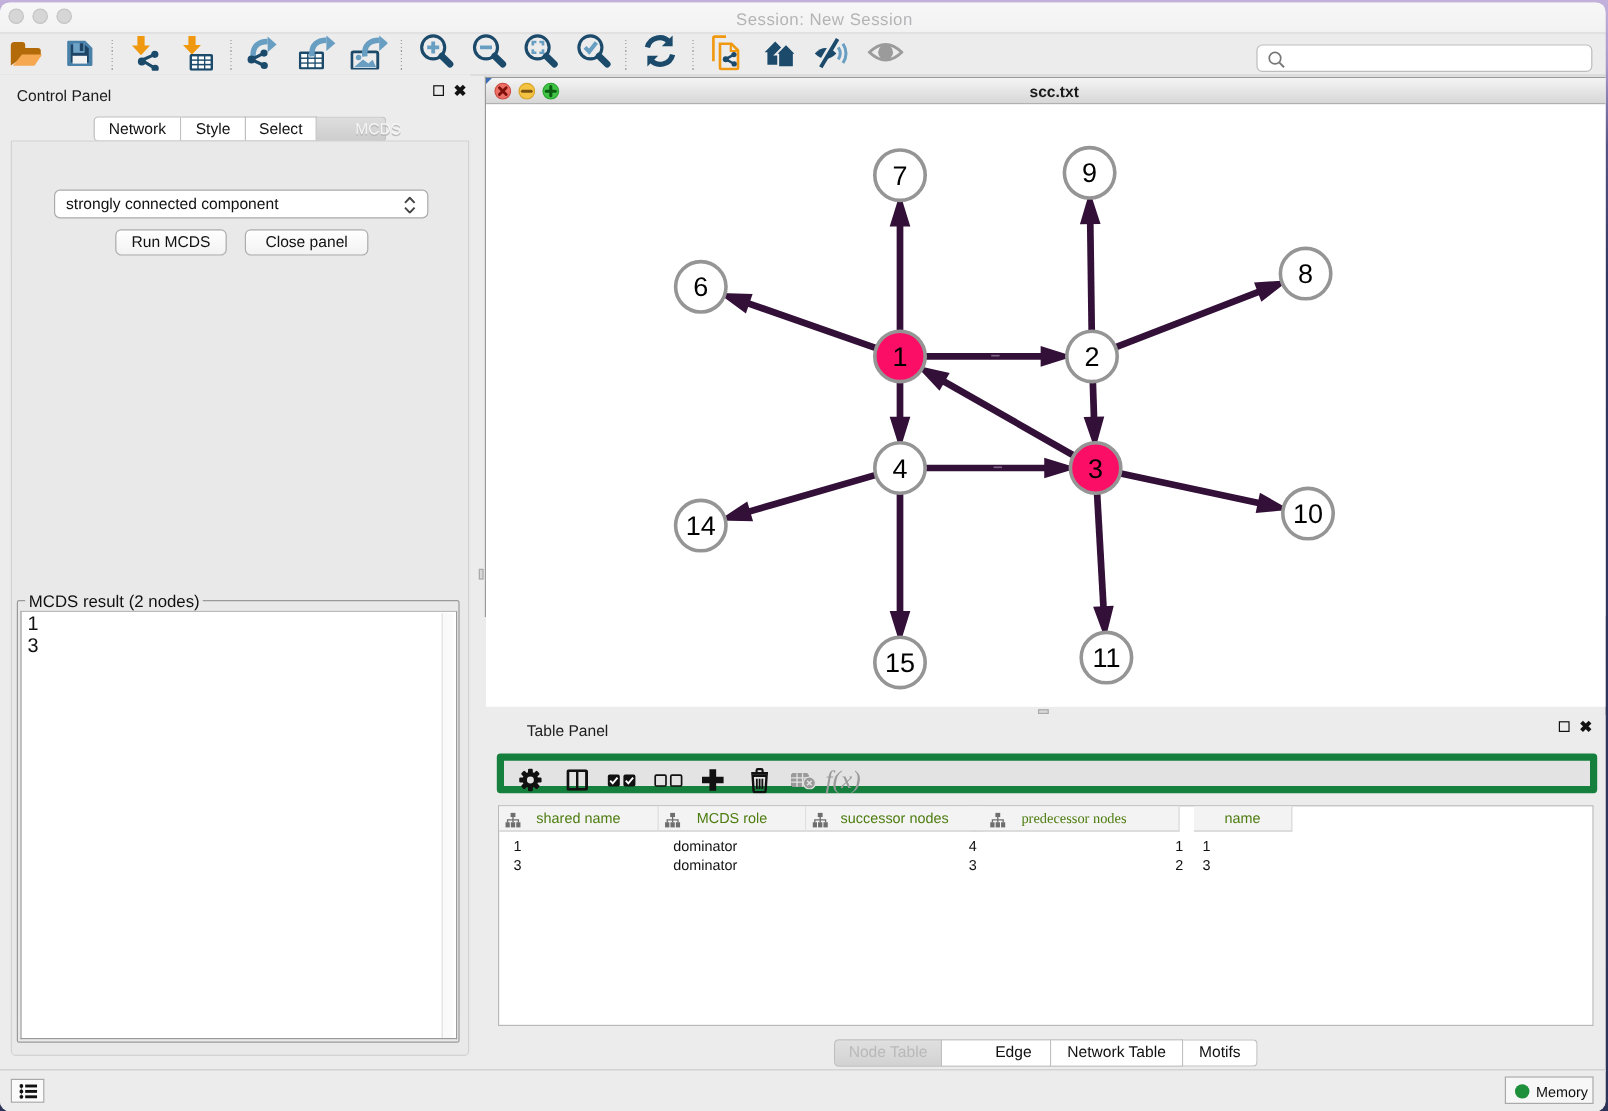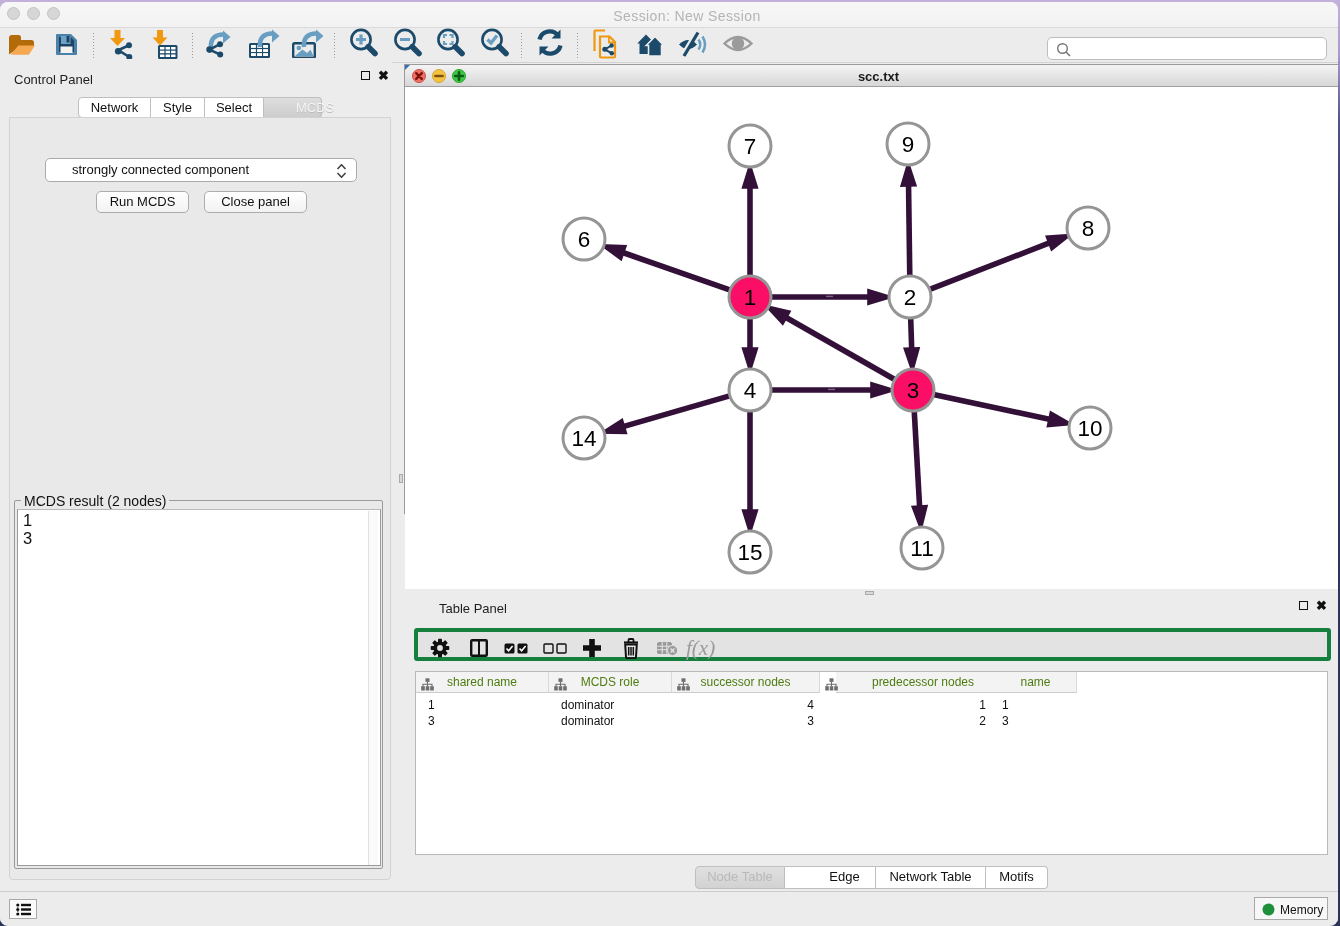--- a/index.html
+++ b/index.html
@@ -29,21 +29,21 @@
   #cp-title { position:absolute; left:14px; top:10px; font-size:13px; color:#1d1d1d; }
   .panebtn-sq { position:absolute; width:9px; height:9px; border:1.5px solid #111; }
   .panebtn-x { position:absolute; font-size:13px; font-weight:bold; color:#111; line-height:10px; }
   .tab { position:absolute; top:35px; height:21px; background:#fff; border:1px solid #bfbfbf;
          font-size:13px; color:#111; text-align:center; line-height:19px; }
   #tabpane { position:absolute; left:9px; top:55px; width:382px; height:763px;
              background:#e9e9e9; border:1px solid #d2d2d2; border-radius:0 0 4px 4px;}
   #optlabel { position:absolute; left:0; top:19px; width:380px; text-align:center; font-size:13px; color:#111; }
   #optsel { position:absolute; left:35px; top:40px; width:312px; height:24px; background:#fff;
             border:1px solid #ababab; border-radius:5px; font-size:13px; color:#111;
-            line-height:22px; padding-left:26px; }
+            line-height:22px; padding-left:9px; }
   .btn { position:absolute; top:73px; height:22px; background:linear-gradient(180deg,#ffffff,#f2f2f2);
          border:1px solid #adadad; border-radius:5px; font-size:13px; color:#111;
          text-align:center; line-height:20px; }
   #fieldset { position:absolute; left:4px; top:382px; width:369px; height:369px;
               border:1px solid #9a9a9a; border-radius:2px; }
   #fieldlegend { position:absolute; left:6px; top:-8px; background:#e9e9e9; padding:0 3px;
                  font-size:14px; color:#111; }
   #fieldwhite { position:absolute; left:2px; top:8px; width:364px; height:357px; background:#fff;
                 border:1px solid #9a9a9a; border-top-color:#b9b9b9; font-size:16.5px; color:#111; padding:2px 0 0 5px; line-height:17.5px;}
   #fscroll { position:absolute; right:2px; top:1px; width:10px; height:354px; background:#fafafa;
@@ -54,21 +54,21 @@
   #ftitle { position:absolute; left:0; top:0; width:933px; height:22px;
             background:linear-gradient(180deg,#f4f4f4 0%,#e4e4e4 55%,#d7d7d7 100%);
             border-bottom:1px solid #9f9f9f; }
   #ftext { position:absolute; left:7px; top:4px; width:933px; text-align:center; font-size:13px; font-weight:bold; color:#1a1a1a; }
   .mac { position:absolute; top:4px; width:14px; height:14px; border-radius:50%; }
   #fbody { position:absolute; left:0; top:22px; width:933px; height:502px; background:#fff; }
   
   #tp { position:absolute; left:392px; top:594px; width:946px; height:297px; background:#ececec; }
   #tp-title { position:absolute; left:27px; top:5px; font-size:13px; color:#1d1d1d;margin-left:20px; }
   #tp-toolbar { position:absolute; left:22px; top:32px; width:917px; height:33px; border-radius:3px;
-                background:#e3e3e3; border:4px solid #15803d; }
+                background:#e3e3e3; border:6px solid #15803d; }
   #tp-table { position:absolute; left:23px; top:75px; width:913px; height:184px; background:#fff;
               border:1px solid #b9b9b9; }
   .th { position:absolute; top:0; height:21px; background:#f3f3f3; border-right:1px solid #d9d9d9;
         border-bottom:1px solid #cccccc; font-size:12px; color:#4d7c0f; text-align:center; line-height:20px; }
   .td { position:absolute; font-size:12px; color:#111; height:16px; line-height:16px; }
   .ttab { position:absolute; top:270px; height:23px; border:1px solid #bfbfbf; background:#fff;
           font-size:13px; color:#111; text-align:center; line-height:20px; }
   
   #status { position:absolute; left:0; top:889px; width:1338px; height:31px;
             background:#ececec; border-top:1px solid #cccccc; }
@@ -442,21 +442,21 @@
               <rect x="4.5" y="0.3" width="4" height="3.6"></rect>
               <rect x="0.2" y="8.2" width="3.6" height="4.3"></rect>
               <rect x="4.7" y="8.2" width="3.6" height="4.3"></rect>
               <rect x="9.2" y="8.2" width="3.6" height="4.3"></rect>
               <path d="M6.5,3.9 V6.2 M2,8.2 V6.2 H11 V8.2 M6.5,6.2 V8.2" stroke="#6e6e6e" stroke-width="1.1" fill="none"></path>
             </g>
           </svg></div>
       <div class="th" style="left:0px;   width:133px;">shared name</div>
       <div class="th" style="left:133px; width:123px;">MCDS role</div>
       <div class="th" style="left:256px; width:148px;">successor nodes</div>
-      <div class="th" style="left:420px; width:175px;">predecessor nodes</div>
+      <div class="th" style="left:392px; width:175px;font-family:Liberation Serif, serif;">predecessor nodes</div>
       <div class="th" style="left:579px; width:82px;">name</div>
       <div class="td" style="left:12px;  top:25px;">1</div>
       <div class="td" style="left:145px; top:25px;">dominator</div>
       <div class="td" style="left:256px; top:25px; width:142px; text-align:right;">4</div>
       <div class="td" style="left:404px; top:25px; width:166px; text-align:right;">1</div>
       <div class="td" style="left:586px; top:25px;">1</div>
       <div class="td" style="left:12px;  top:41px;">3</div>
       <div class="td" style="left:145px; top:41px;">dominator</div>
       <div class="td" style="left:256px; top:41px; width:142px; text-align:right;">3</div>
       <div class="td" style="left:404px; top:41px; width:166px; text-align:right;">2</div>

